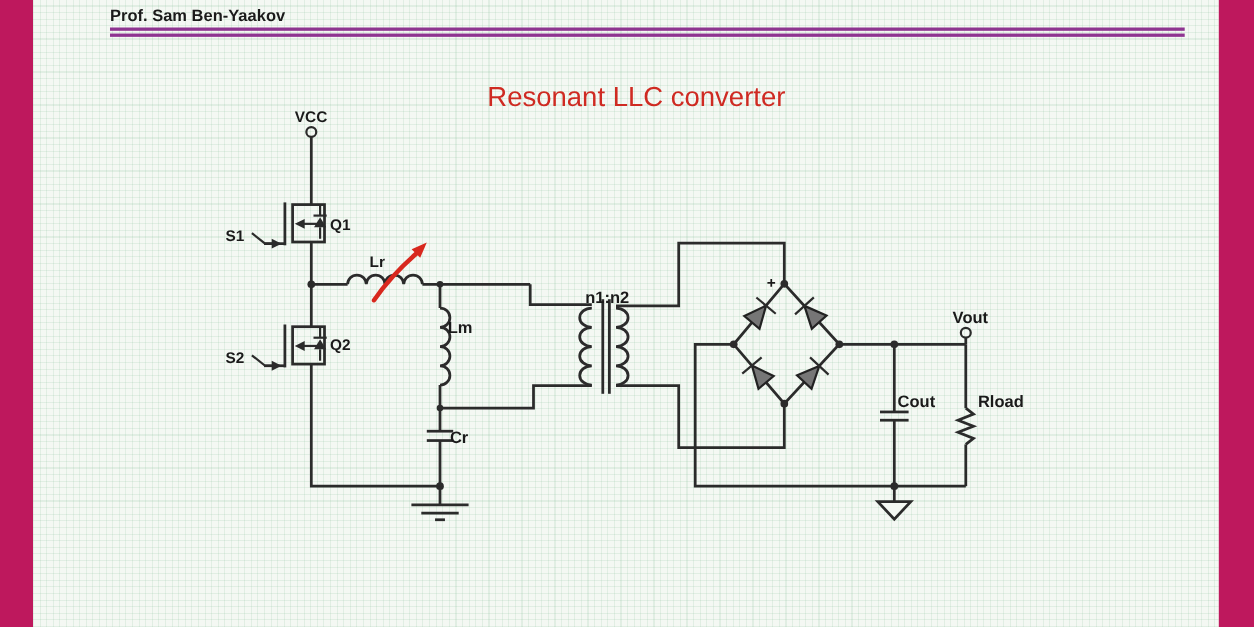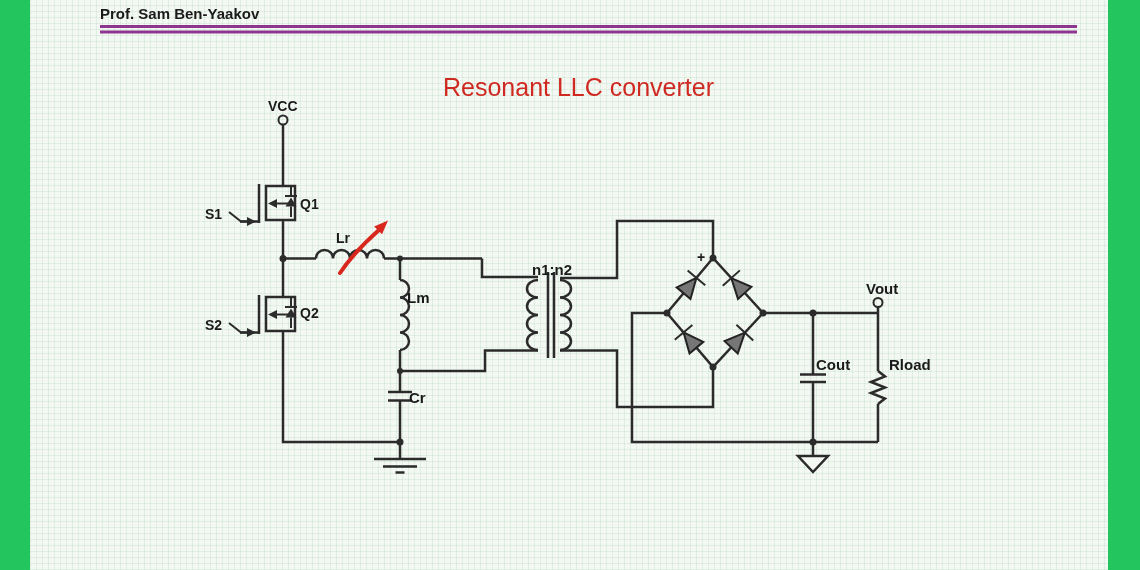--- a/index.html
+++ b/index.html
@@ -1,18 +1,18 @@
 <!DOCTYPE html>
 <html><head>
 <meta charset="utf-8">
 <style>
   html,body{margin:0;padding:0;background:#ffffff;}
   .stage{
     position:relative;width:1140px;height:570px;overflow:hidden;
-    background:#22c55e;font-family:"Liberation Sans",sans-serif;
+    background:#be185d;font-family:"Liberation Sans",sans-serif;
   }
   .graph-paper{
     position:absolute;left:30px;top:0;width:1078px;height:570px;
     background-color:#f4f8f3;
     background-image:
       repeating-linear-gradient(0deg, rgba(125,185,145,0.16) 0 1px, transparent 1px 6px),
       repeating-linear-gradient(90deg, rgba(125,185,145,0.16) 0 1px, transparent 1px 6px);
   }
   svg{position:absolute;left:0;top:0;}
   .wire{stroke:#2b2b2b;stroke-width:2.5;fill:none;}

